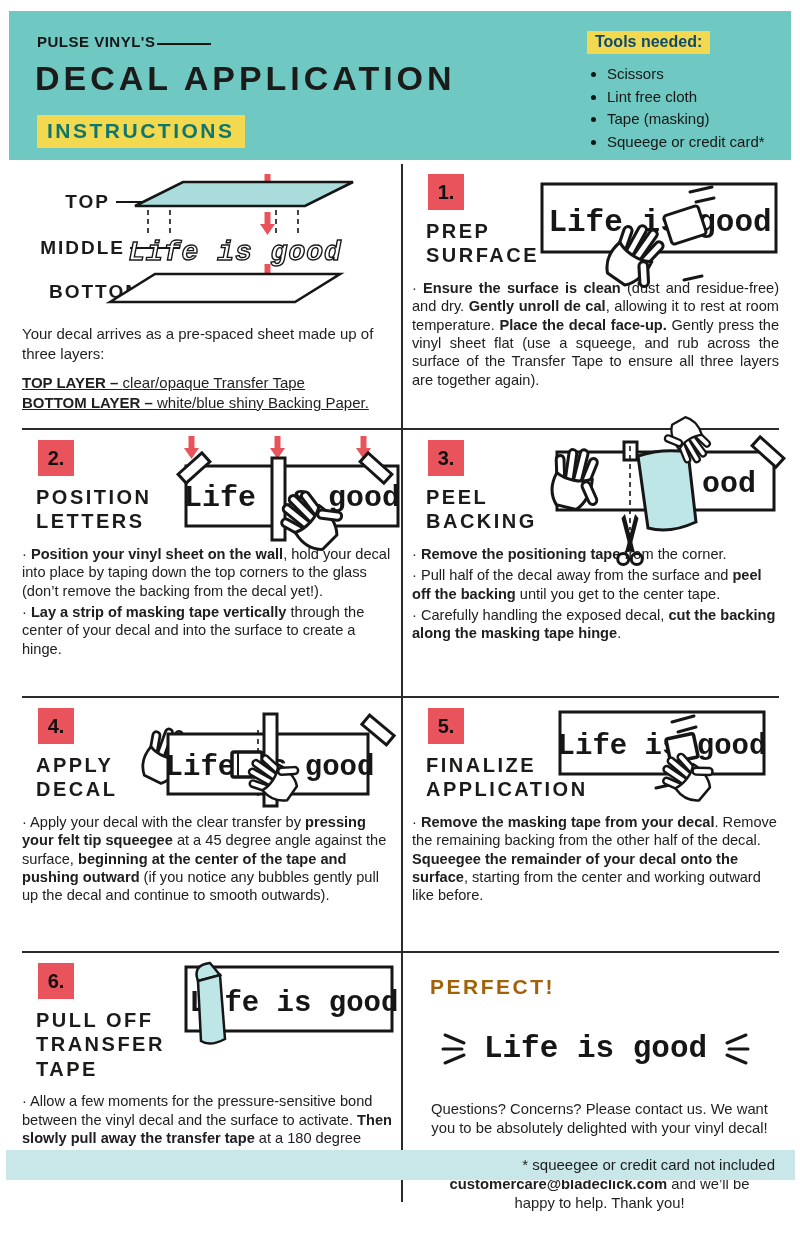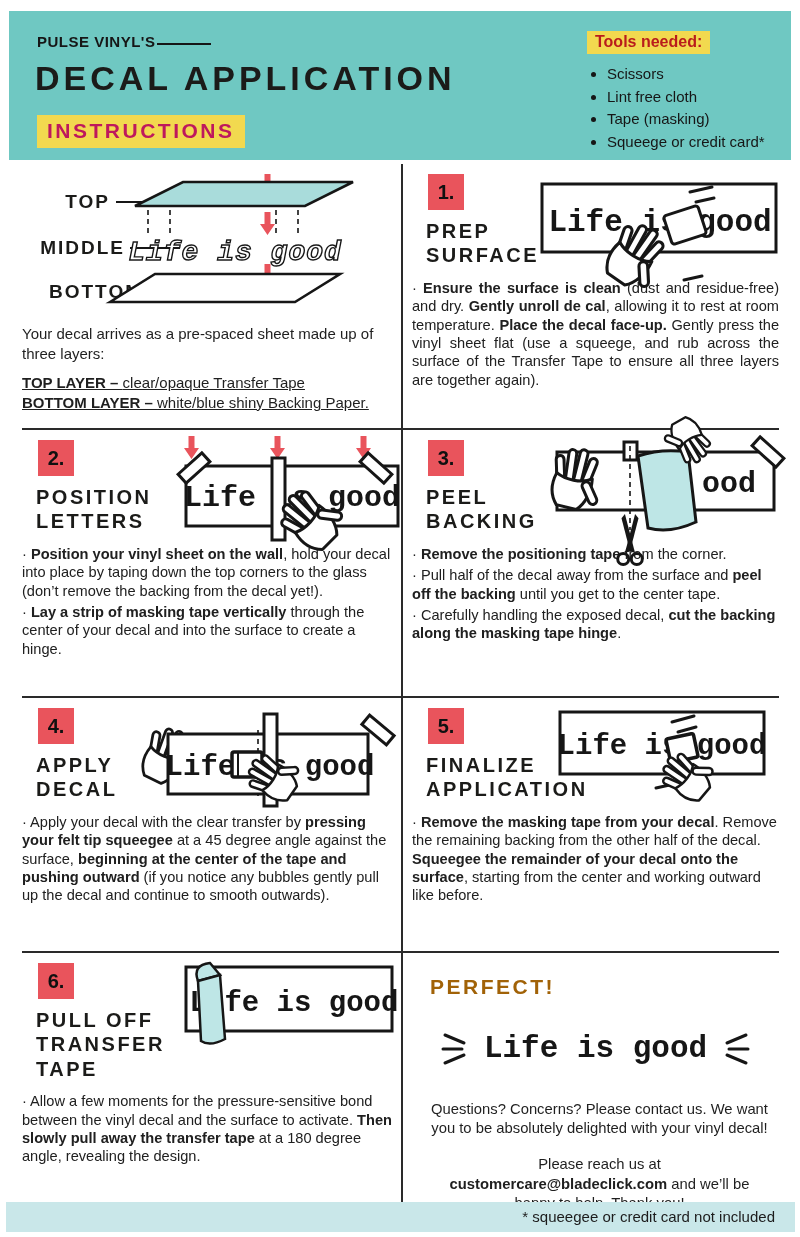--- a/index.html
+++ b/index.html
@@ -5,23 +5,23 @@
   html,body{margin:0;padding:0;background:#ffffff;}
   body{position:relative;width:800px;height:1237px;font-family:"Liberation Sans",sans-serif;overflow:hidden;color:#1f1f1f;}
   svg{overflow:visible;}
   b{font-weight:700;}
 
   
   .header{position:absolute;left:9px;top:11px;width:782px;height:149px;background:#6FC8C2;}
   .brand{position:absolute;left:28px;top:22px;font-size:15px;font-weight:700;letter-spacing:.5px;color:#161616;}
   .brand-line{display:inline-block;width:54px;border-bottom:2px solid #161616;margin-left:2px;vertical-align:2px;}
   .big-title{position:absolute;left:26px;top:48px;font-size:34px;font-weight:800;letter-spacing:4px;color:#1b1b19;white-space:nowrap;}
-  .subtitle{position:absolute;left:28px;top:104px;background:#F2D94F;color:#be185d;font-size:21px;font-weight:700;letter-spacing:2.5px;padding:4px 10px 5px;}
+  .subtitle{position:absolute;left:28px;top:104px;background:#F2D94F;color:#0f766e;font-size:21px;font-weight:700;letter-spacing:2.5px;padding:4px 10px 5px;}
   .tools{position:absolute;left:578px;top:20px;width:202px;}
-  .tools-label{display:inline-block;background:#F2D94F;font-size:16px;font-weight:700;padding:2px 8px 3px;color:#b91c1c;}
+  .tools-label{display:inline-block;background:#F2D94F;font-size:16px;font-weight:700;padding:2px 8px 3px;color:#0c4a6e;}
   .tools ul{margin:9px 0 0 0;padding-left:20px;font-size:15px;line-height:1.5;color:#161616;}
 
   
   .vline{position:absolute;left:401px;top:164px;width:2px;height:1038px;background:#2a2a2a;}
   .hline{position:absolute;left:22px;width:757px;height:2px;background:#2a2a2a;}
 
   
   .cell{position:absolute;box-sizing:border-box;padding-top:8px;}
   .badge{width:36px;height:36px;background:#E9545C;color:#101010;font-size:20px;font-weight:700;display:flex;align-items:center;justify-content:center;margin-left:16px;}
   .step-title{margin:9px 0 0 14px;font-size:20px;font-weight:800;letter-spacing:2.5px;line-height:1.22;color:#1b1b19;}
@@ -44,21 +44,21 @@
   .dash{stroke:#161616;stroke-width:3;stroke-linecap:round;}
   .sheet{fill:#ffffff;stroke:#161616;stroke-width:3;}
 
   
   .perfect-title{margin:12px 0 0 18px;font-size:21px;font-weight:800;letter-spacing:2.5px;color:#a16207;}
   .decal-row{display:flex;align-items:center;justify-content:center;gap:16px;margin-top:32px;}
   .decal-big{font-family:"Liberation Mono",monospace;font-weight:700;font-size:31px;color:#161616;white-space:nowrap;}
   .perfect-body{margin:34px 10px 0 18px;font-size:14.8px;line-height:1.3;text-align:center;}
   .perfect-body p{margin:0 0 17px 0;}
 
-  .band{position:absolute;left:6px;top:1202px;width:789px;height:30px;background:#C9E7E9;font-size:15px;color:#1c1c1c;text-align:right;padding-right:20px;line-height:30px;box-sizing:border-box;}
+  .band{position:absolute;left:6px;top:1150px;width:789px;height:30px;background:#C9E7E9;font-size:15px;color:#1c1c1c;text-align:right;padding-right:20px;line-height:30px;box-sizing:border-box;}
 </style>
 </head>
 <body>
 
 <svg width="0" height="0" style="position:absolute" aria-hidden="true">
   <defs>
     <g id="hand" fill="#ffffff" stroke="#161616" stroke-width="5" stroke-linecap="round" stroke-linejoin="round">
       <rect x="6" y="24" width="13" height="46" rx="6.5" transform="rotate(-16 12.5 47)"></rect>
       <rect x="22" y="10" width="13" height="56" rx="6.5" transform="rotate(-6 28.5 38)"></rect>
       <rect x="38" y="6" width="13" height="58" rx="6.5"></rect>

